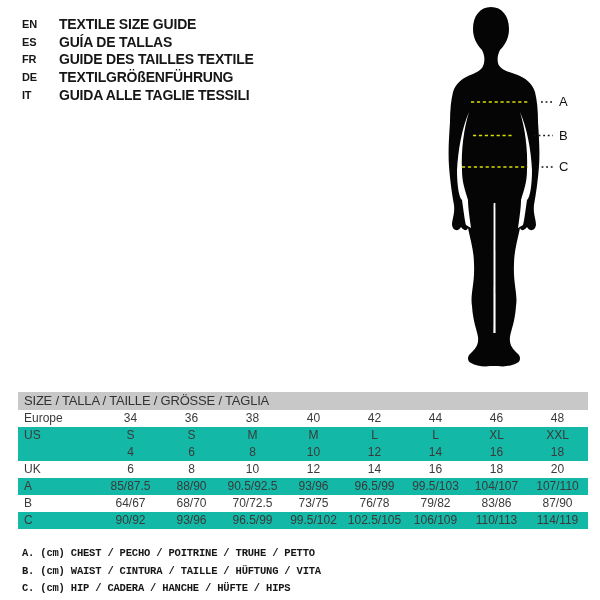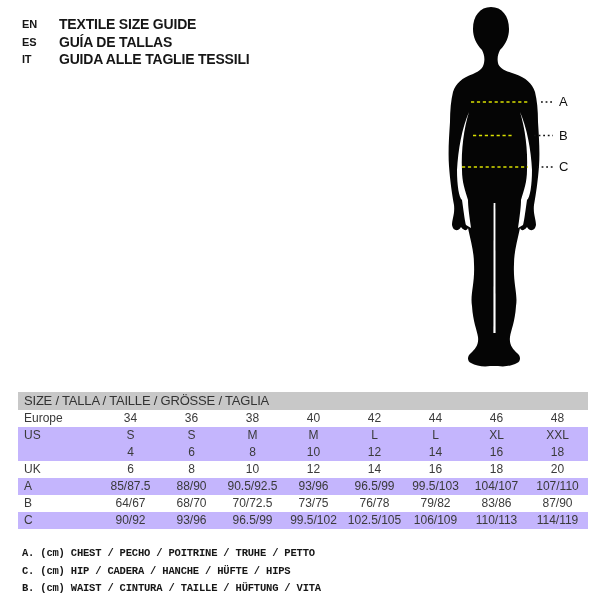--- a/index.html
+++ b/index.html
@@ -36,21 +36,21 @@
     font-size:11.5px;font-weight:bold;color:#161616;letter-spacing:-0.2px;white-space:nowrap;
   }
   
   .size-table{position:absolute;left:18px;top:392px;width:570px;}
   .thead{
     height:18px;line-height:18px;background:#c8c8c8;
     font-size:13px;color:#333333;padding-left:6px;letter-spacing:-0.2px;
     box-sizing:border-box;
   }
   .trow{display:flex;height:17px;line-height:17px;font-size:12px;color:#3a3a3a;}
-  .trow.shaded{background:#c4b5fd;}
+  .trow.shaded{background:#14b8a6;}
   .tlabel{
     flex:0 0 82px;width:82px;padding-left:6px;box-sizing:border-box;
     text-align:left;white-space:nowrap;
   }
   .tcell{flex:1 1 0;text-align:center;white-space:nowrap;}
   
   .legend{position:absolute;left:22px;top:545px;font-family:Liberation Mono, monospace;}
   .legend-line{
     height:17.5px;line-height:17.5px;
     font-size:10.5px;font-weight:bold;color:#161616;letter-spacing:-0.2px;white-space:nowrap;
@@ -62,20 +62,28 @@
 <div class="page">
 
   <div class="lang-block">
     <div class="lang-row">
       <span class="lang-code">EN</span>
       <span class="lang-label">TEXTILE SIZE GUIDE</span>
     </div>
     <div class="lang-row">
       <span class="lang-code">ES</span>
       <span class="lang-label">GUÍA DE TALLAS</span>
+    </div>
+    <div class="lang-row">
+      <span class="lang-code">FR</span>
+      <span class="lang-label">GUIDE DES TAILLES TEXTILE</span>
+    </div>
+    <div class="lang-row">
+      <span class="lang-code">DE</span>
+      <span class="lang-label">TEXTILGRÖßENFÜHRUNG</span>
     </div>
     <div class="lang-row">
       <span class="lang-code">IT</span>
       <span class="lang-label">GUIDA ALLE TAGLIE TESSILI</span>
     </div>
   </div>
 
   <div class="figure">
     <svg viewBox="400 0 200 390" aria-hidden="true">
 
@@ -239,17 +247,17 @@
       <span class="tcell">99.5/102</span>
       <span class="tcell">102.5/105</span>
       <span class="tcell">106/109</span>
       <span class="tcell">110/113</span>
       <span class="tcell">114/119</span>
     </div>
   </div>
 
   <div class="legend">
     <div class="legend-line">A. (cm) CHEST / PECHO / POITRINE / TRUHE / PETTO</div>
+    <div class="legend-line">B. (cm) WAIST / CINTURA / TAILLE / HÜFTUNG / VITA</div>
     <div class="legend-line">C. (cm) HIP / CADERA / HANCHE / HÜFTE / HIPS</div>
-    <div class="legend-line">B. (cm) WAIST / CINTURA / TAILLE / HÜFTUNG / VITA</div>
   </div>
 
 </div>
 
 </body></html>

